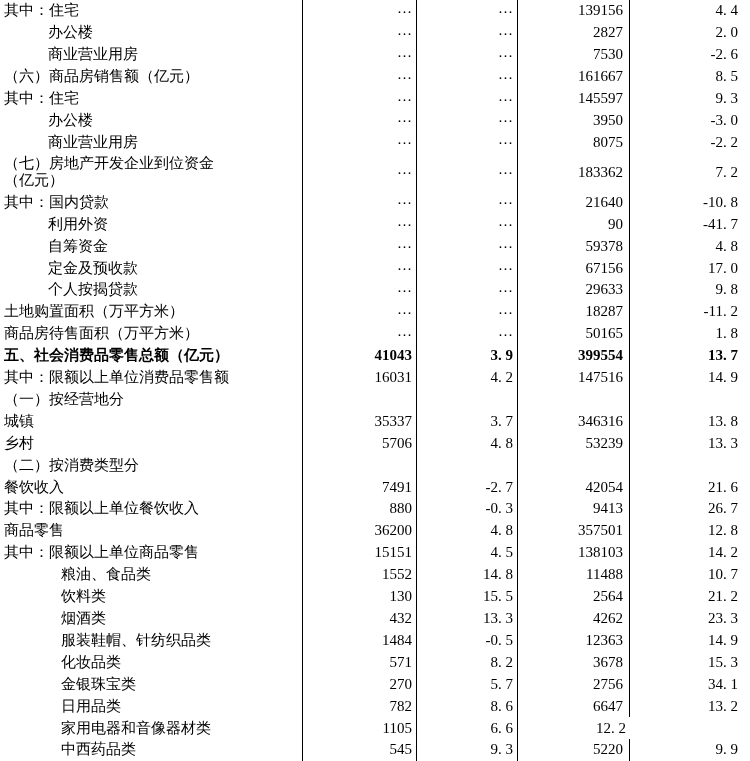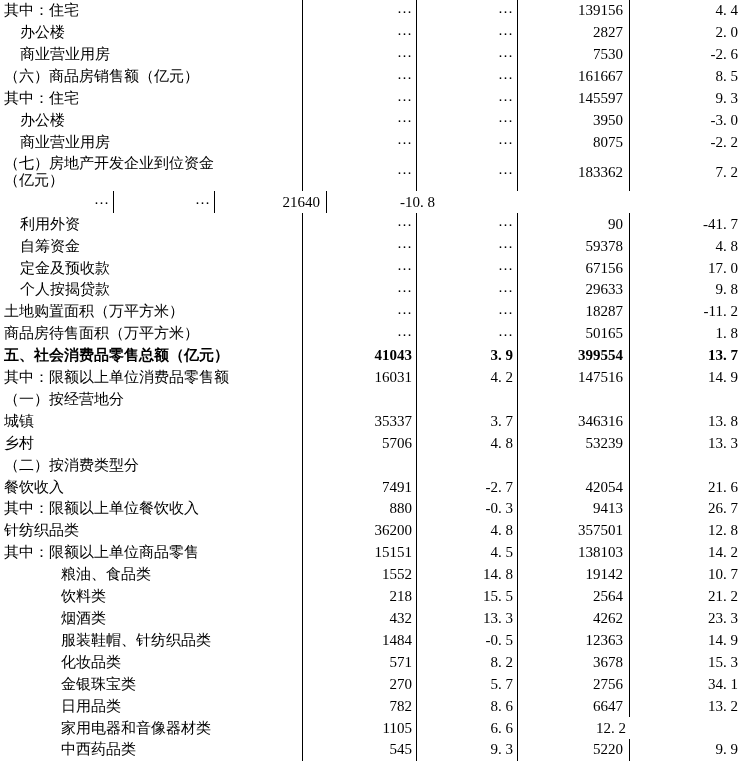--- a/index.html
+++ b/index.html
@@ -36,21 +36,21 @@
     overflow: hidden;
     white-space: nowrap;
     flex: none;
   }
   .label {
     width: 303px;
     border-right: 1px solid #000000;
     justify-content: flex-start;
     padding-left: 4px;
   }
-  .row.indent-1 .label { padding-left: 20px; }
+  .row.indent-1 .label { padding-left: 48px; }
   .row.indent-2 .label { padding-left: 61px; }
   .two-line .label {
     flex-direction: column;
     justify-content: center;
     align-items: flex-start;
     line-height: 17px;
   }
   .c1 {
     width: 114px;
     border-right: 1px solid #000000;
@@ -156,20 +156,24 @@
       <div class="cell label">
         <span class="l1">（七）房地产开发企业到位资金</span>
         <span class="l2">（亿元）</span>
       </div>
       <div class="cell num c1 dots">…</div>
       <div class="cell num c2 dots">…</div>
       <div class="cell num c3">183362</div>
       <div class="cell num c4">7. 2</div>
     </div>
     <div class="row indent-0">
+      <div class="cell label">
+        <span class="l1">其中：国内贷款</span>
+
+      </div>
       <div class="cell num c1 dots">…</div>
       <div class="cell num c2 dots">…</div>
       <div class="cell num c3">21640</div>
       <div class="cell num c4">-10. 8</div>
     </div>
     <div class="row indent-1">
       <div class="cell label">
         <span class="l1">利用外资</span>
 
       </div>
@@ -303,21 +307,21 @@
         <span class="l1">其中：限额以上单位餐饮收入</span>
 
       </div>
       <div class="cell num c1">880</div>
       <div class="cell num c2">-0. 3</div>
       <div class="cell num c3">9413</div>
       <div class="cell num c4">26. 7</div>
     </div>
     <div class="row indent-0">
       <div class="cell label">
-        <span class="l1">针纺织品类</span>
+        <span class="l1">商品零售</span>
 
       </div>
       <div class="cell num c1">36200</div>
       <div class="cell num c2">4. 8</div>
       <div class="cell num c3">357501</div>
       <div class="cell num c4">12. 8</div>
     </div>
     <div class="row indent-0">
       <div class="cell label">
         <span class="l1">其中：限额以上单位商品零售</span>
@@ -328,29 +332,29 @@
       <div class="cell num c3">138103</div>
       <div class="cell num c4">14. 2</div>
     </div>
     <div class="row indent-2">
       <div class="cell label">
         <span class="l1">粮油、食品类</span>
 
       </div>
       <div class="cell num c1">1552</div>
       <div class="cell num c2">14. 8</div>
-      <div class="cell num c3">19142</div>
+      <div class="cell num c3">11488</div>
       <div class="cell num c4">10. 7</div>
     </div>
     <div class="row indent-2">
       <div class="cell label">
         <span class="l1">饮料类</span>
 
       </div>
-      <div class="cell num c1">218</div>
+      <div class="cell num c1">130</div>
       <div class="cell num c2">15. 5</div>
       <div class="cell num c3">2564</div>
       <div class="cell num c4">21. 2</div>
     </div>
     <div class="row indent-2">
       <div class="cell label">
         <span class="l1">烟酒类</span>
 
       </div>
       <div class="cell num c1">432</div>

